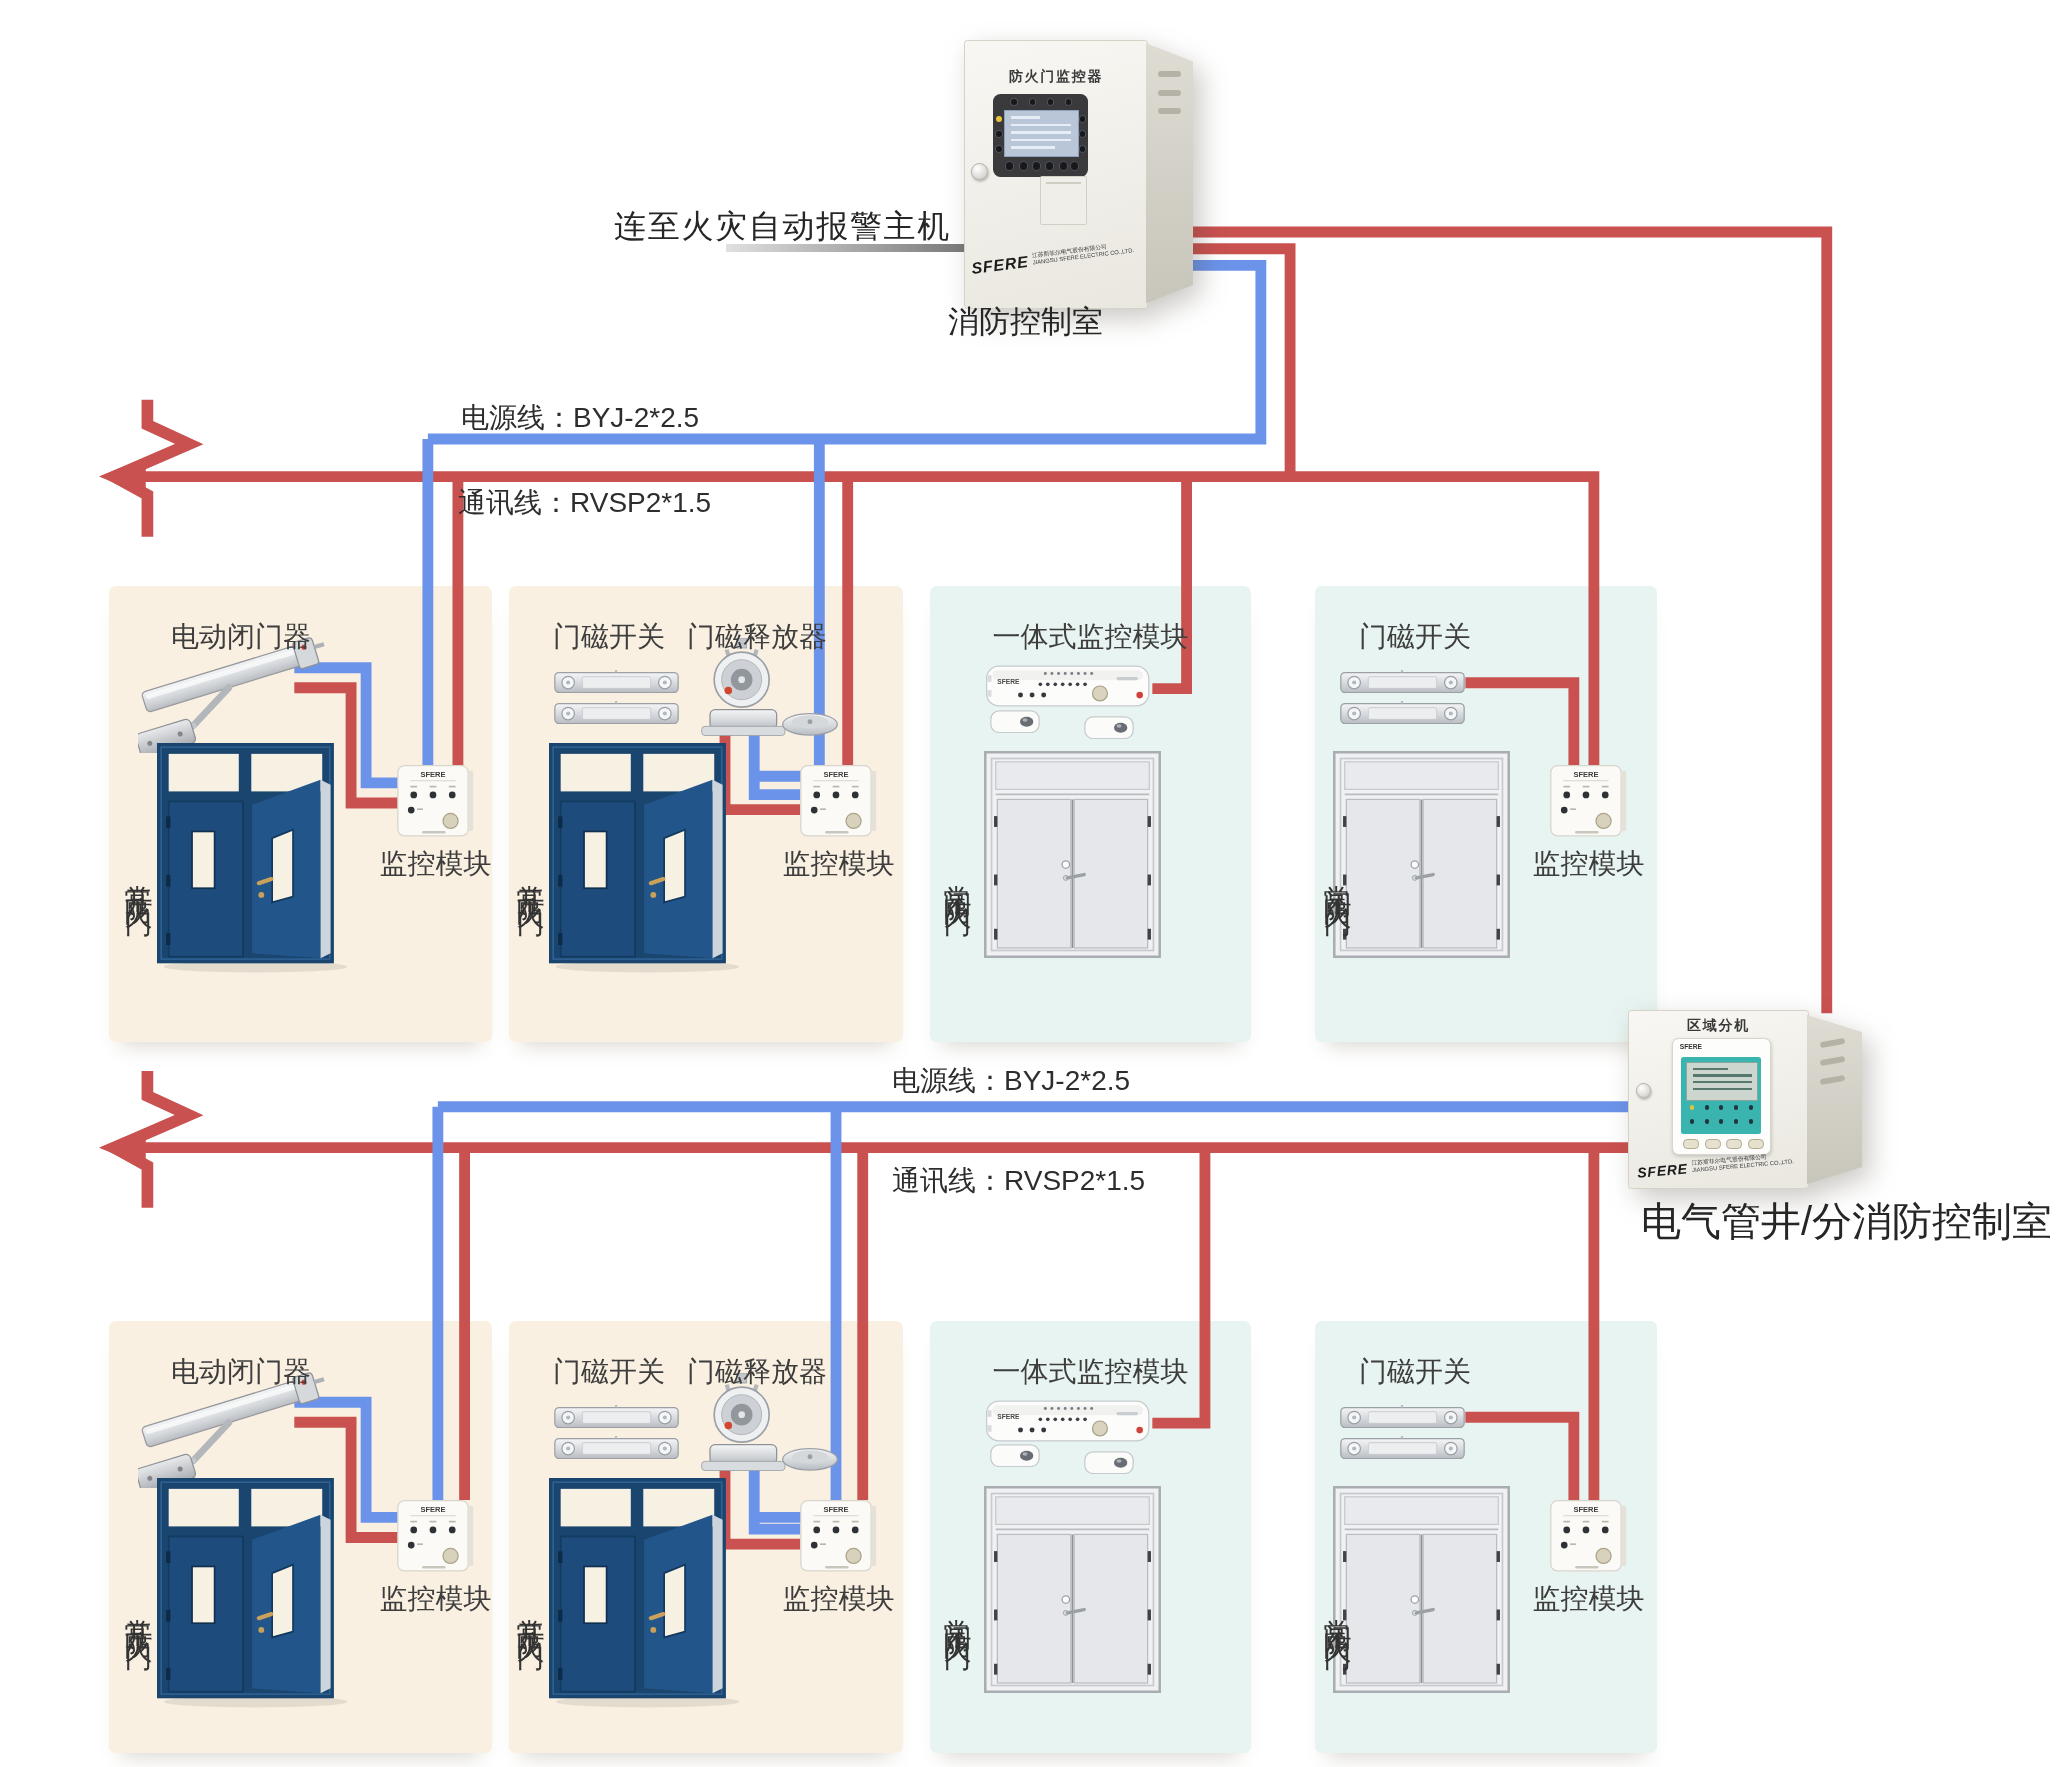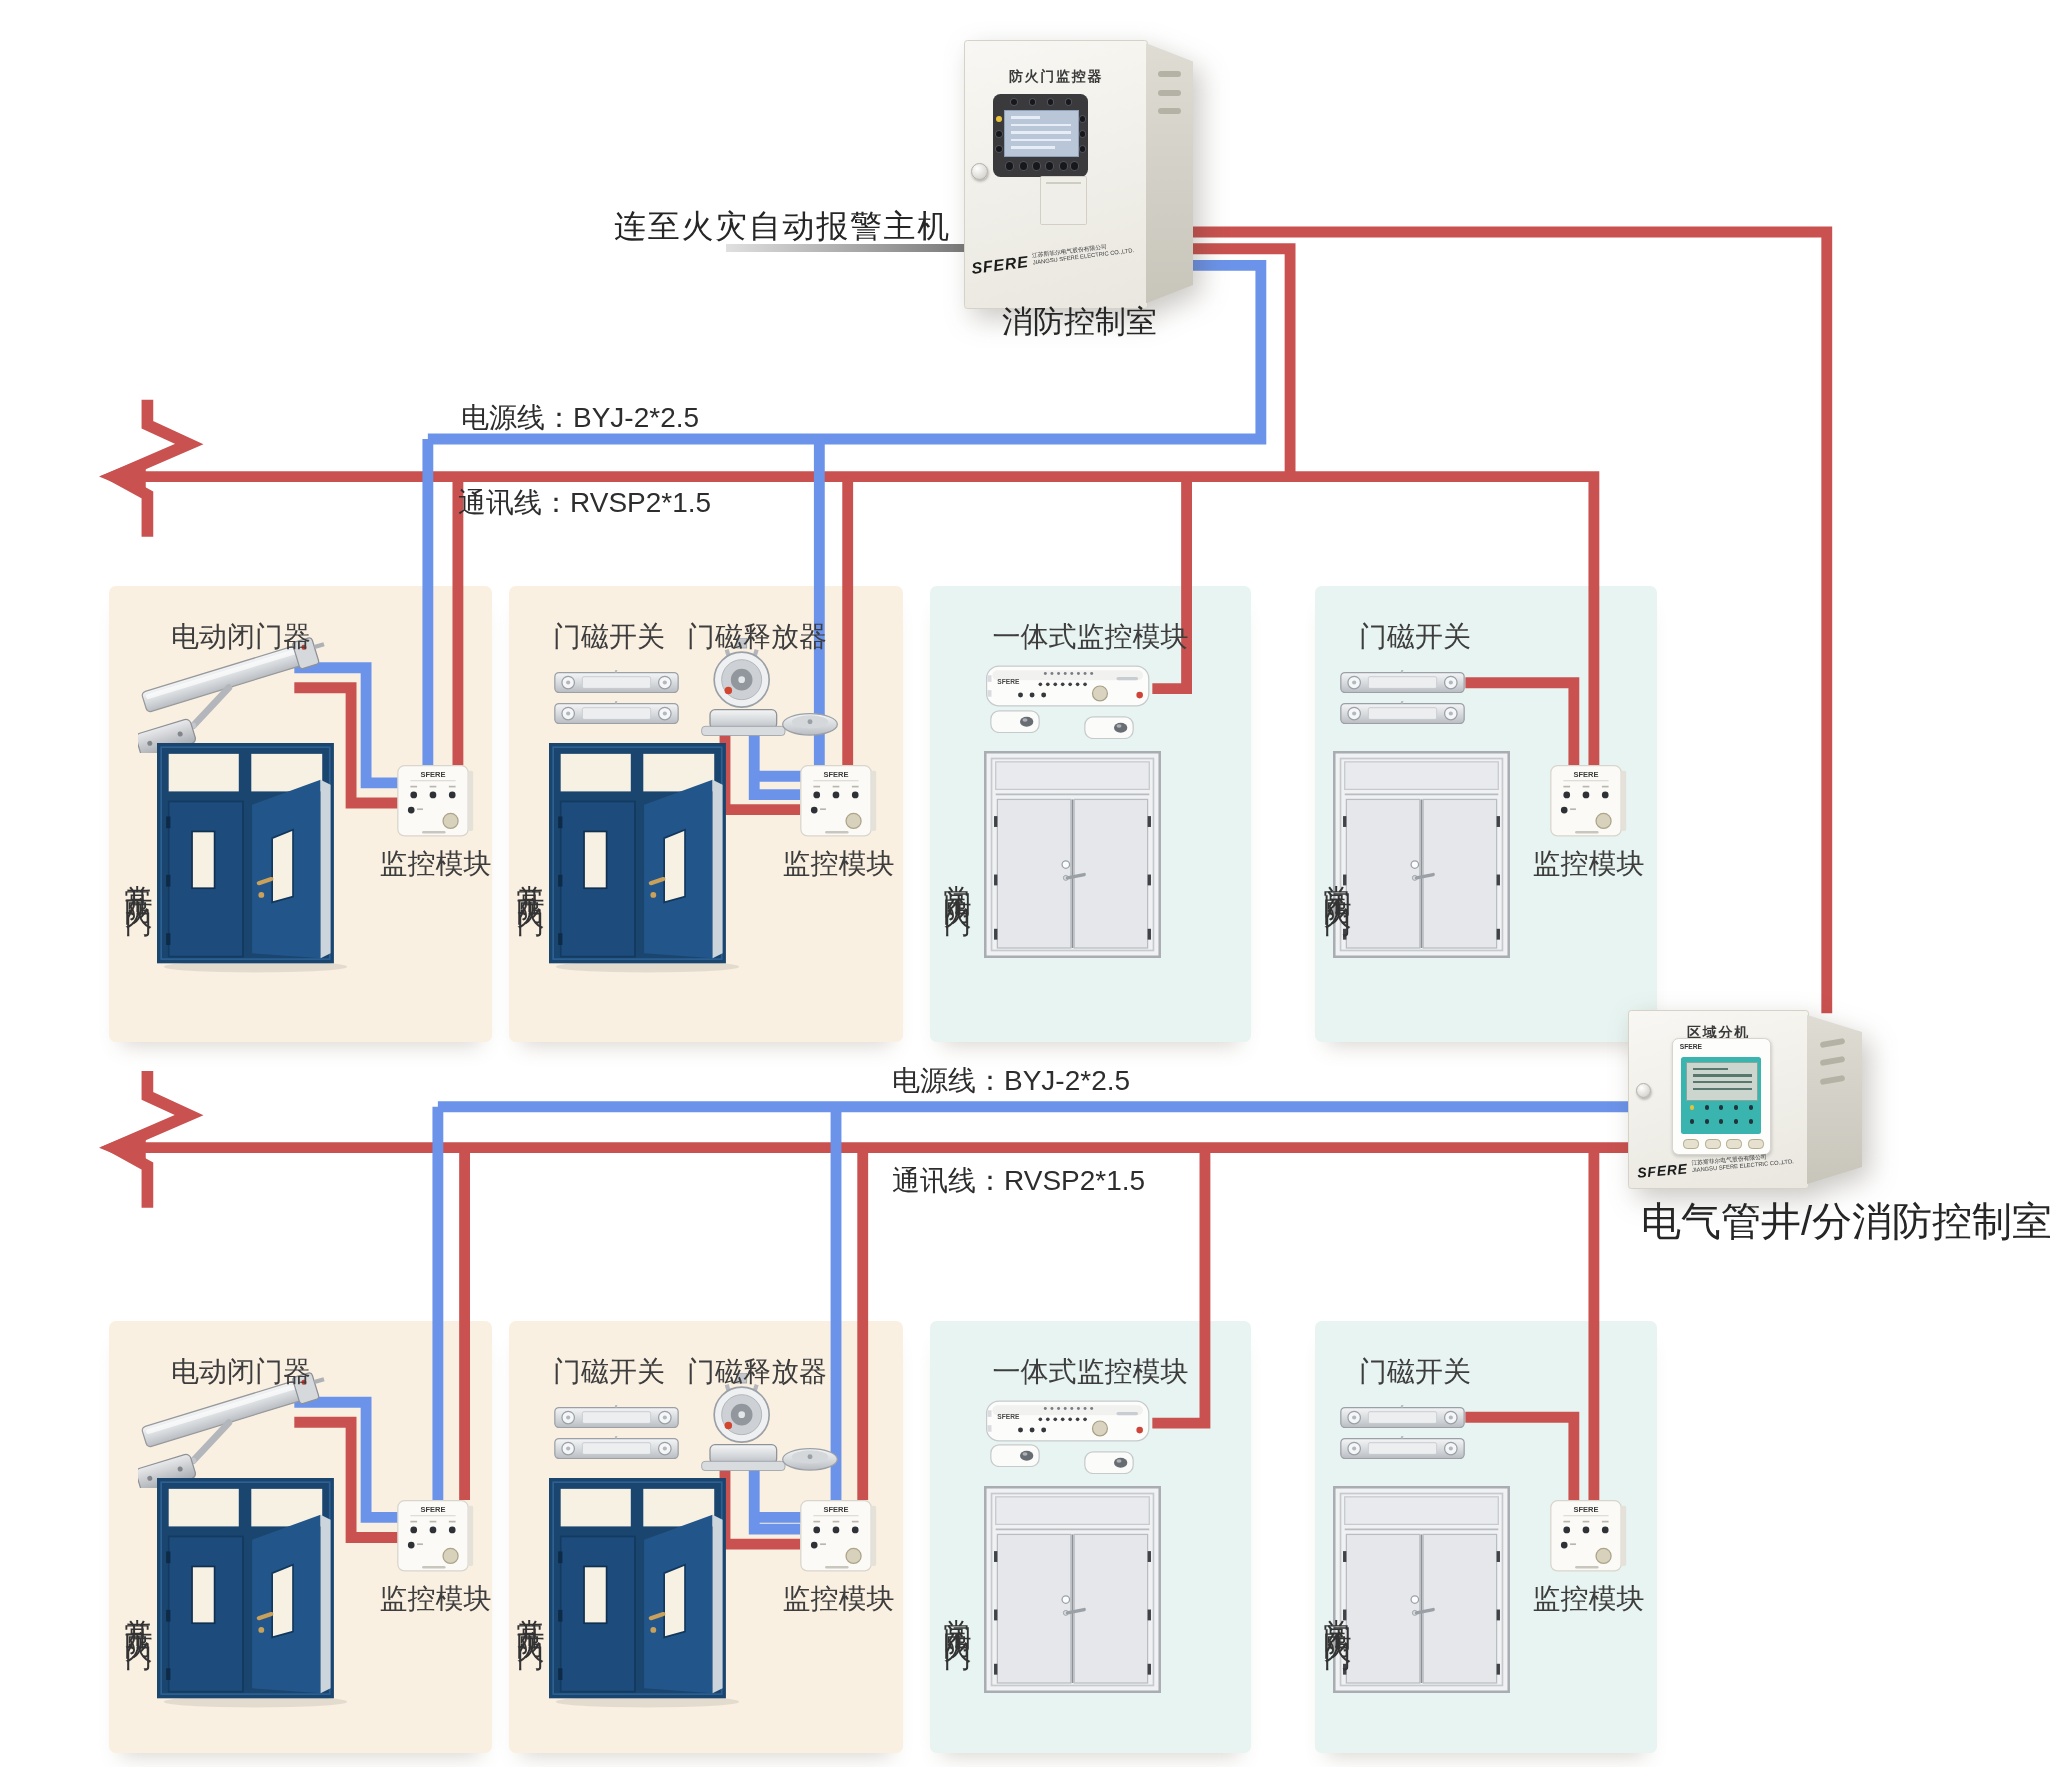--- a/index.html
+++ b/index.html
@@ -287,25 +287,25 @@
         <span class="sfere">SFERE</span>
         <span class="co"><span>江苏斯菲尔电气股份有限公司</span><br><span>JIANGSU SFERE ELECTRIC CO.,LTD.</span></span>
       </div>
     </div>
     <div class="side" style="left:182px;top:3.3px;width:47px;height:260px;clip-path:polygon(0 0,100% 7%,100% 93%,0 100%);">
       <div class="vent" style="left:11.7px;top:28px;width:23.4px;height:5.8px;"></div>
       <div class="vent" style="left:11.7px;top:47px;width:23.4px;height:5.8px;"></div>
       <div class="vent" style="left:11.7px;top:65px;width:23.4px;height:5.8px;"></div>
     </div>
   </div>
-  <div class="caption" style="left:948px;top:301px;width:209px;text-align:right;">消防控制室</div>
+  <div class="caption" style="left:948px;top:301px;width:209px;text-align:left;">消防控制室</div>
 
   <div class="cab" style="left:1628px;top:1010px;width:235px;height:179px;">
     <div class="face" style="left:0;top:0;width:179px;height:177px;">
-      <div class="cabtitle" style="top:13px;">区域分机</div>
+      <div class="cabtitle" style="top:6px;">区域分机</div>
       <div class="meter" style="left:43px;top:27px;width:97px;height:115px;">
         <div class="m-brand">SFERE</div>
         <div class="m-face">
           <div class="m-lcd">
               <i style="width:50%;"></i>
               <i></i>
               <i></i>
               <i></i>
             </div>
           <div class="m-leds">

